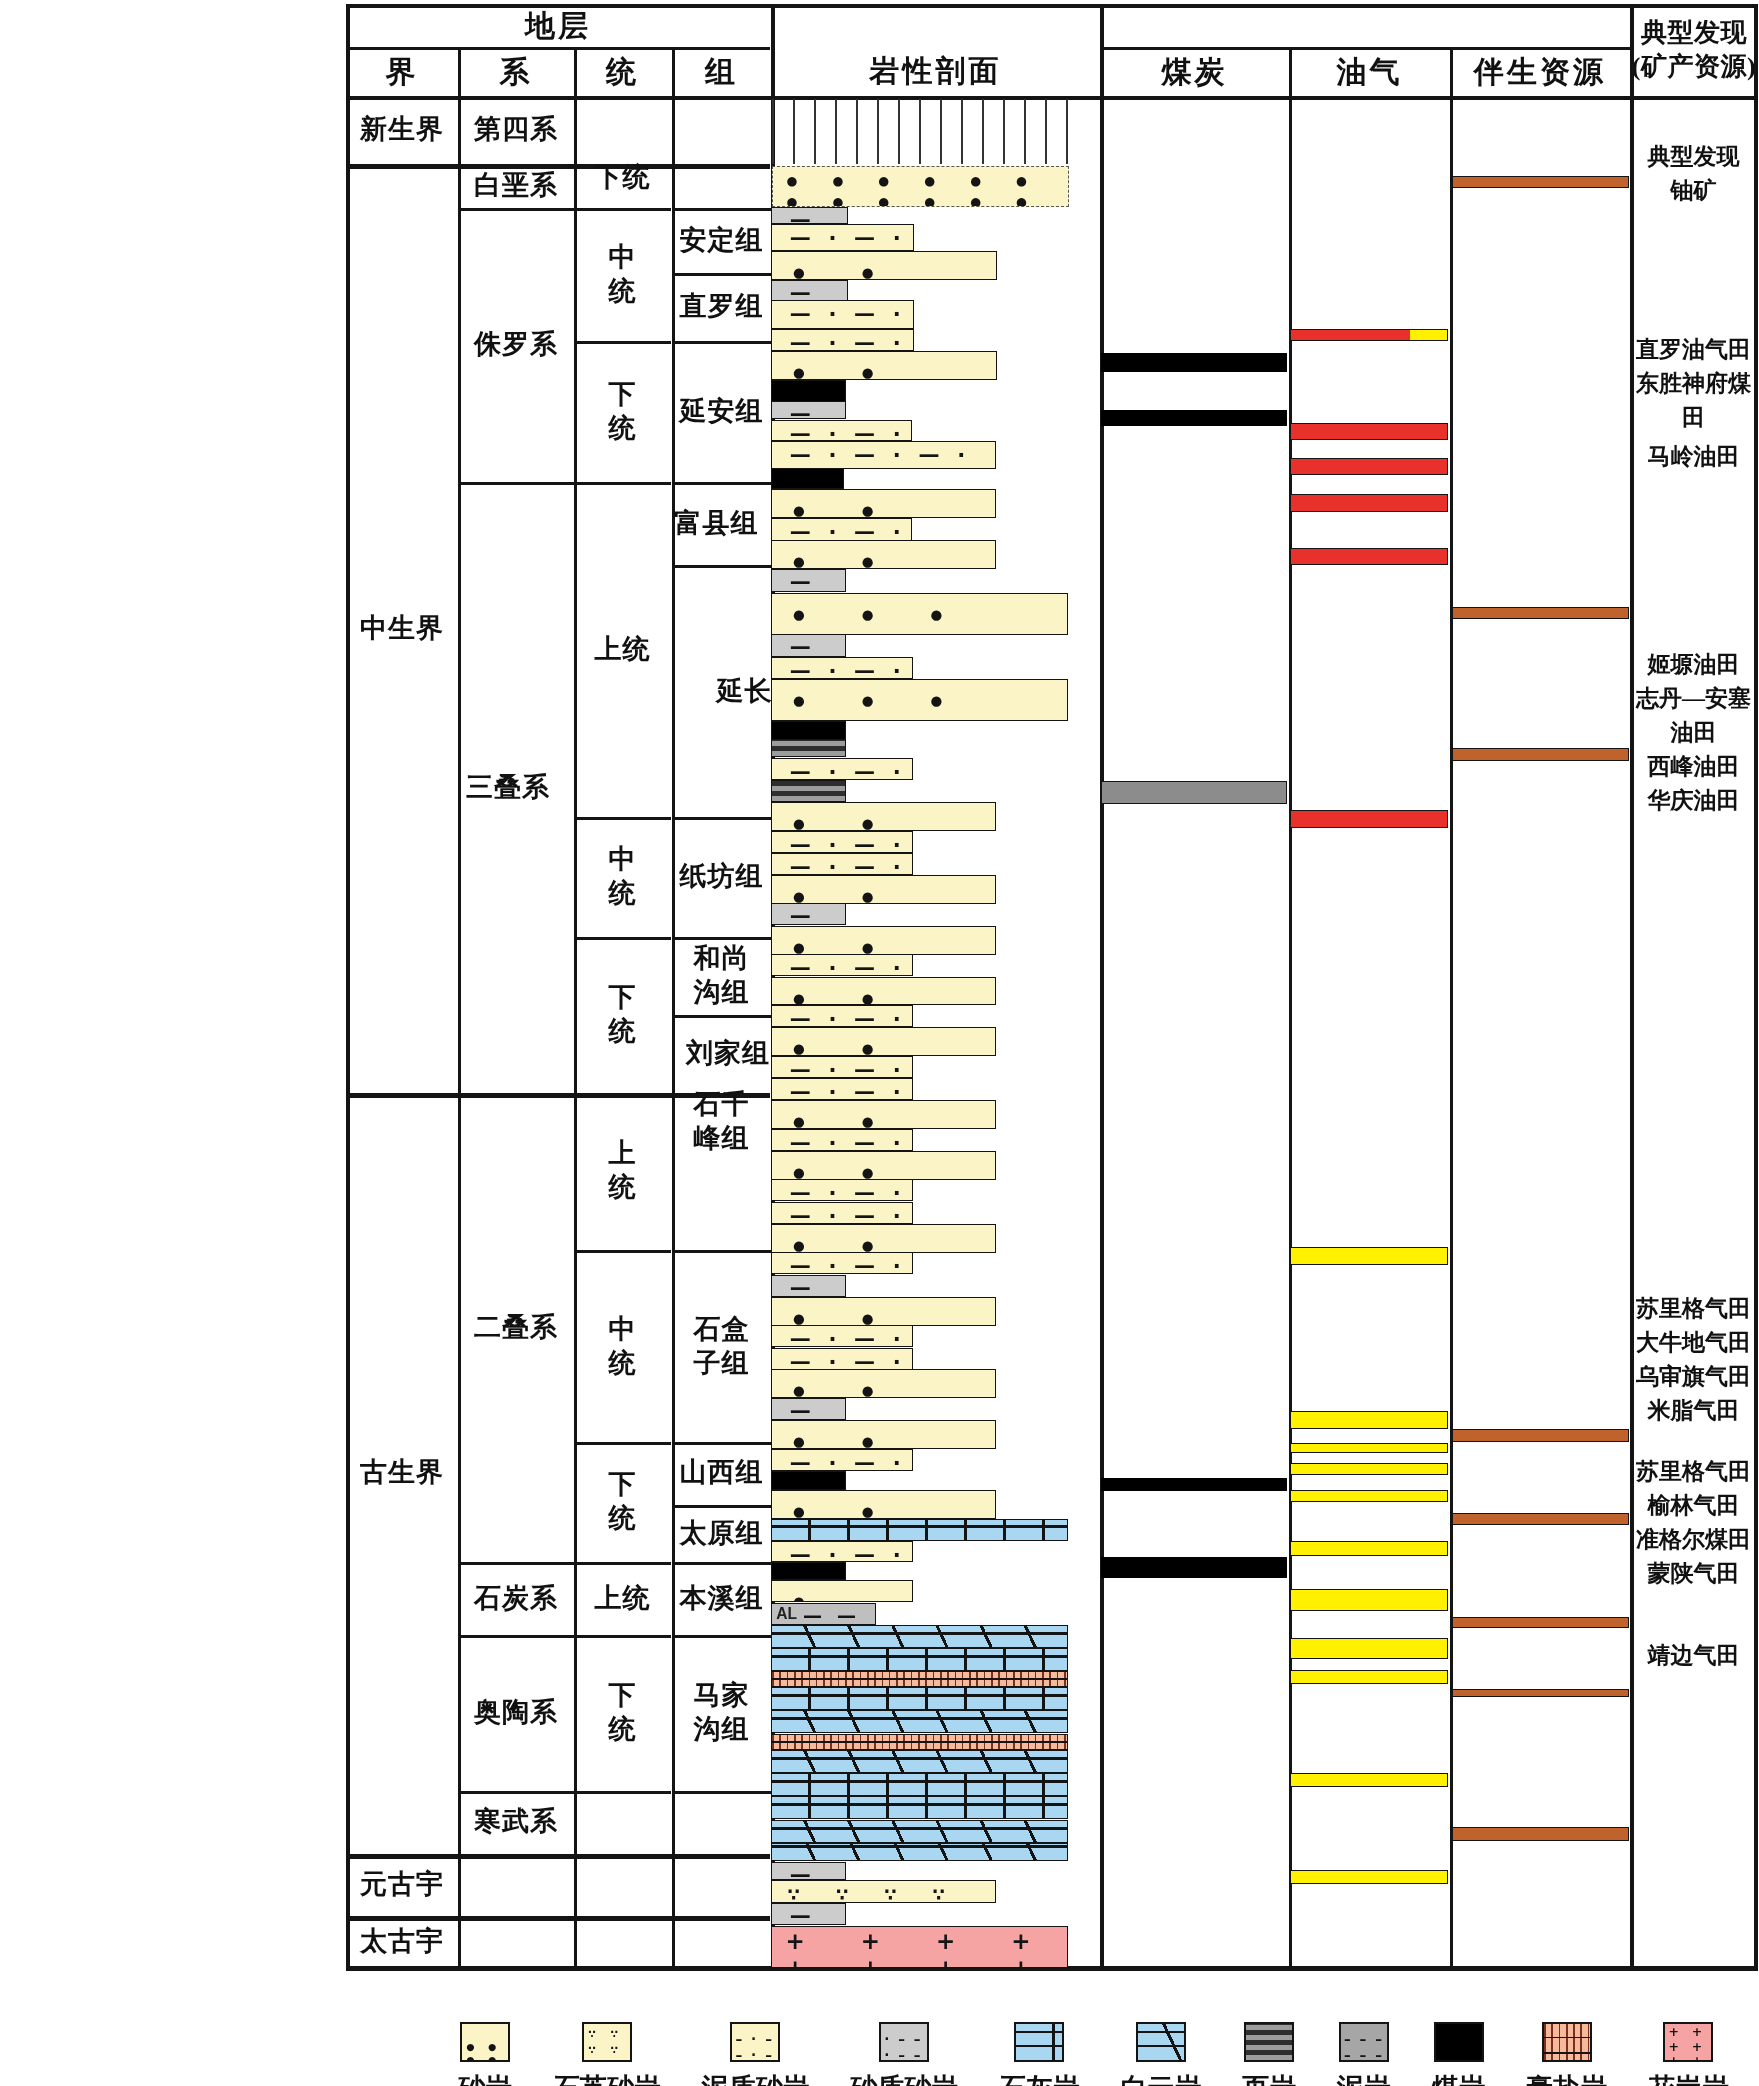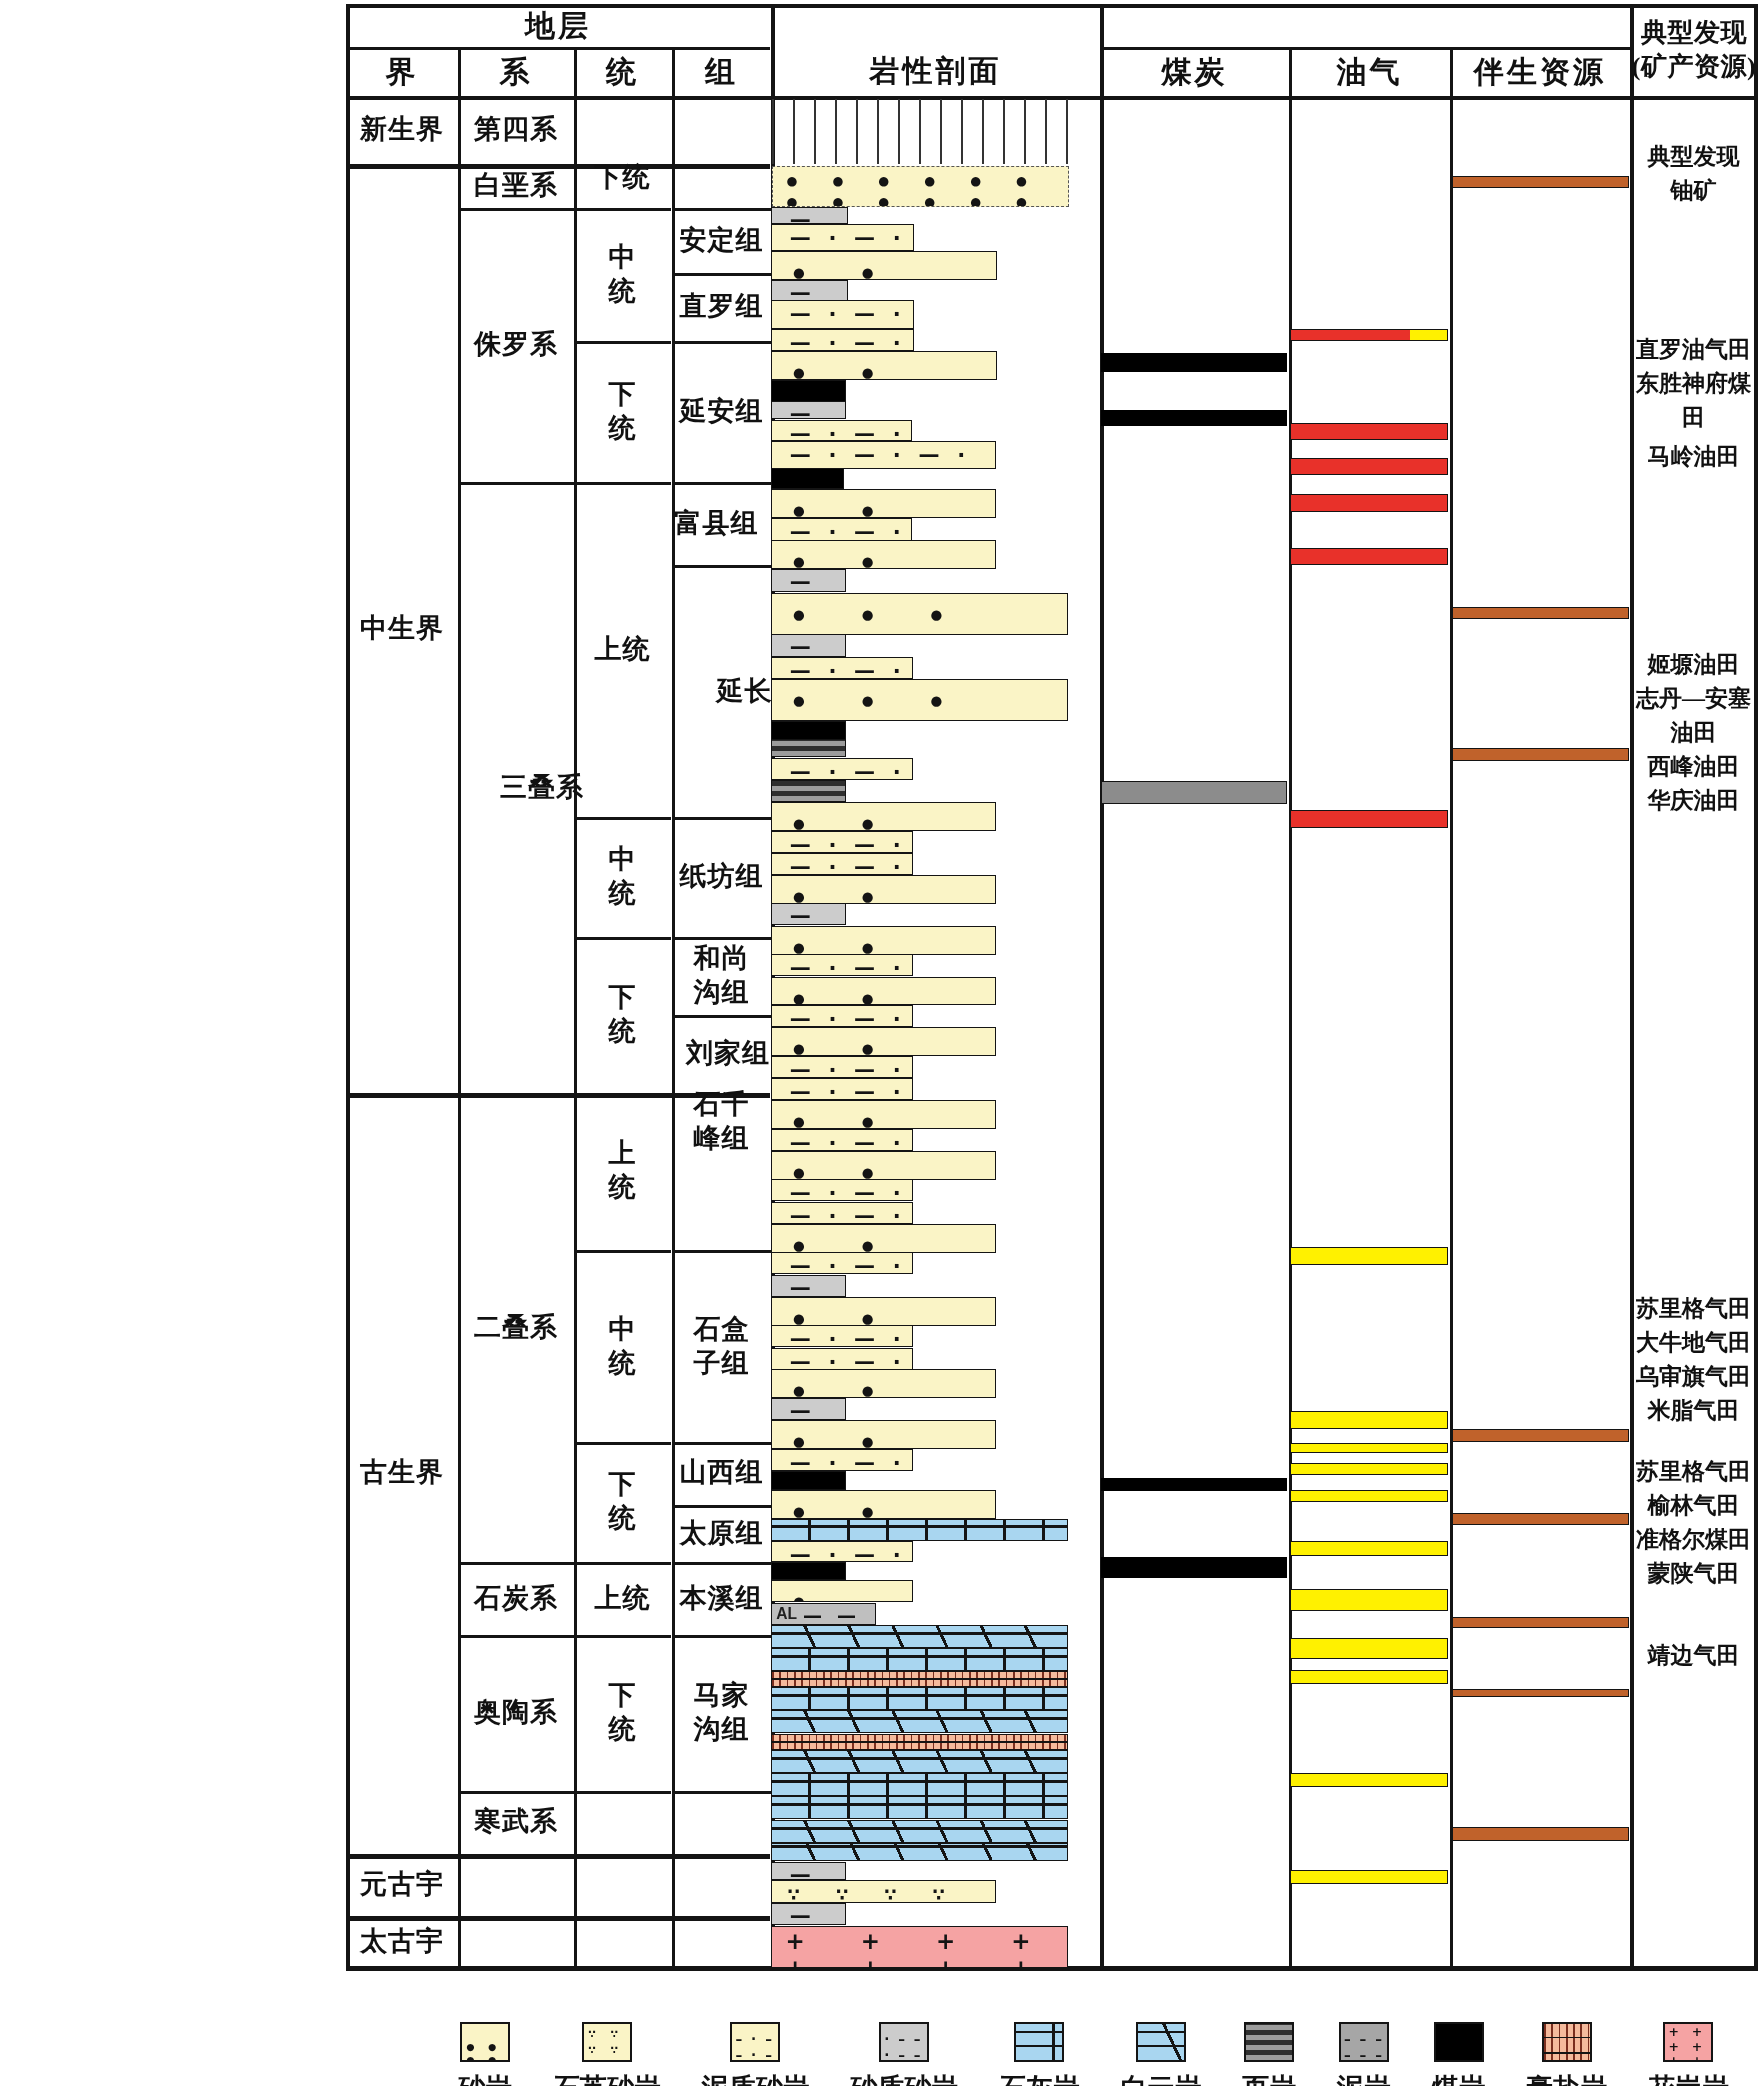--- a/index.html
+++ b/index.html
@@ -111,21 +111,21 @@
       <div class="cell" style="left: 346px; top: 96px; width: 112px; height: 68px;">新生界</div>
       <div class="cell" style="left: 346px; top: 164px; width: 112px; height: 929px;">中生界</div>
       <div class="cell" style="left: 346px; top: 1093px; width: 112px; height: 760px;">古生界</div>
       <div class="cell" style="left: 346px; top: 1854px; width: 112px; height: 62px;">元古宇</div>
       <div class="cell" style="left: 346px; top: 1916px; width: 112px; height: 52px;">太古宇</div>
     </div>
   <div id="sys-col">
       <div class="cell" style="left: 458px; top: 96px; width: 116px; height: 68px;">第四系</div>
       <div class="cell" style="left: 458px; top: 164px; width: 116px; height: 44px;">白垩系</div>
       <div class="cell" style="left: 458px; top: 208px; width: 116px; height: 273px;">侏罗系</div>
-      <div class="cell" style="left: 484px; top: 482px; width: 116px; height: 612px;">三叠系</div>
+      <div class="cell" style="left: 450px; top: 482px; width: 116px; height: 612px;">三叠系</div>
       <div class="cell" style="left: 458px; top: 1093px; width: 116px; height: 469px;">二叠系</div>
       <div class="cell" style="left: 458px; top: 1562px; width: 116px; height: 73px;">石炭系</div>
       <div class="cell" style="left: 458px; top: 1635px; width: 116px; height: 156px;">奥陶系</div>
       <div class="cell" style="left: 458px; top: 1791px; width: 116px; height: 62px;">寒武系</div>
     </div>
   <div id="ser-col">
       <div class="cell" style="left: 574px; top: 156px; width: 97px; height: 44px;">下统</div>
       <div class="cell" style="left: 574px; top: 208px; width: 97px; height: 133px;">中
 统</div>
       <div class="cell" style="left: 574px; top: 341px; width: 97px; height: 141px;">下

